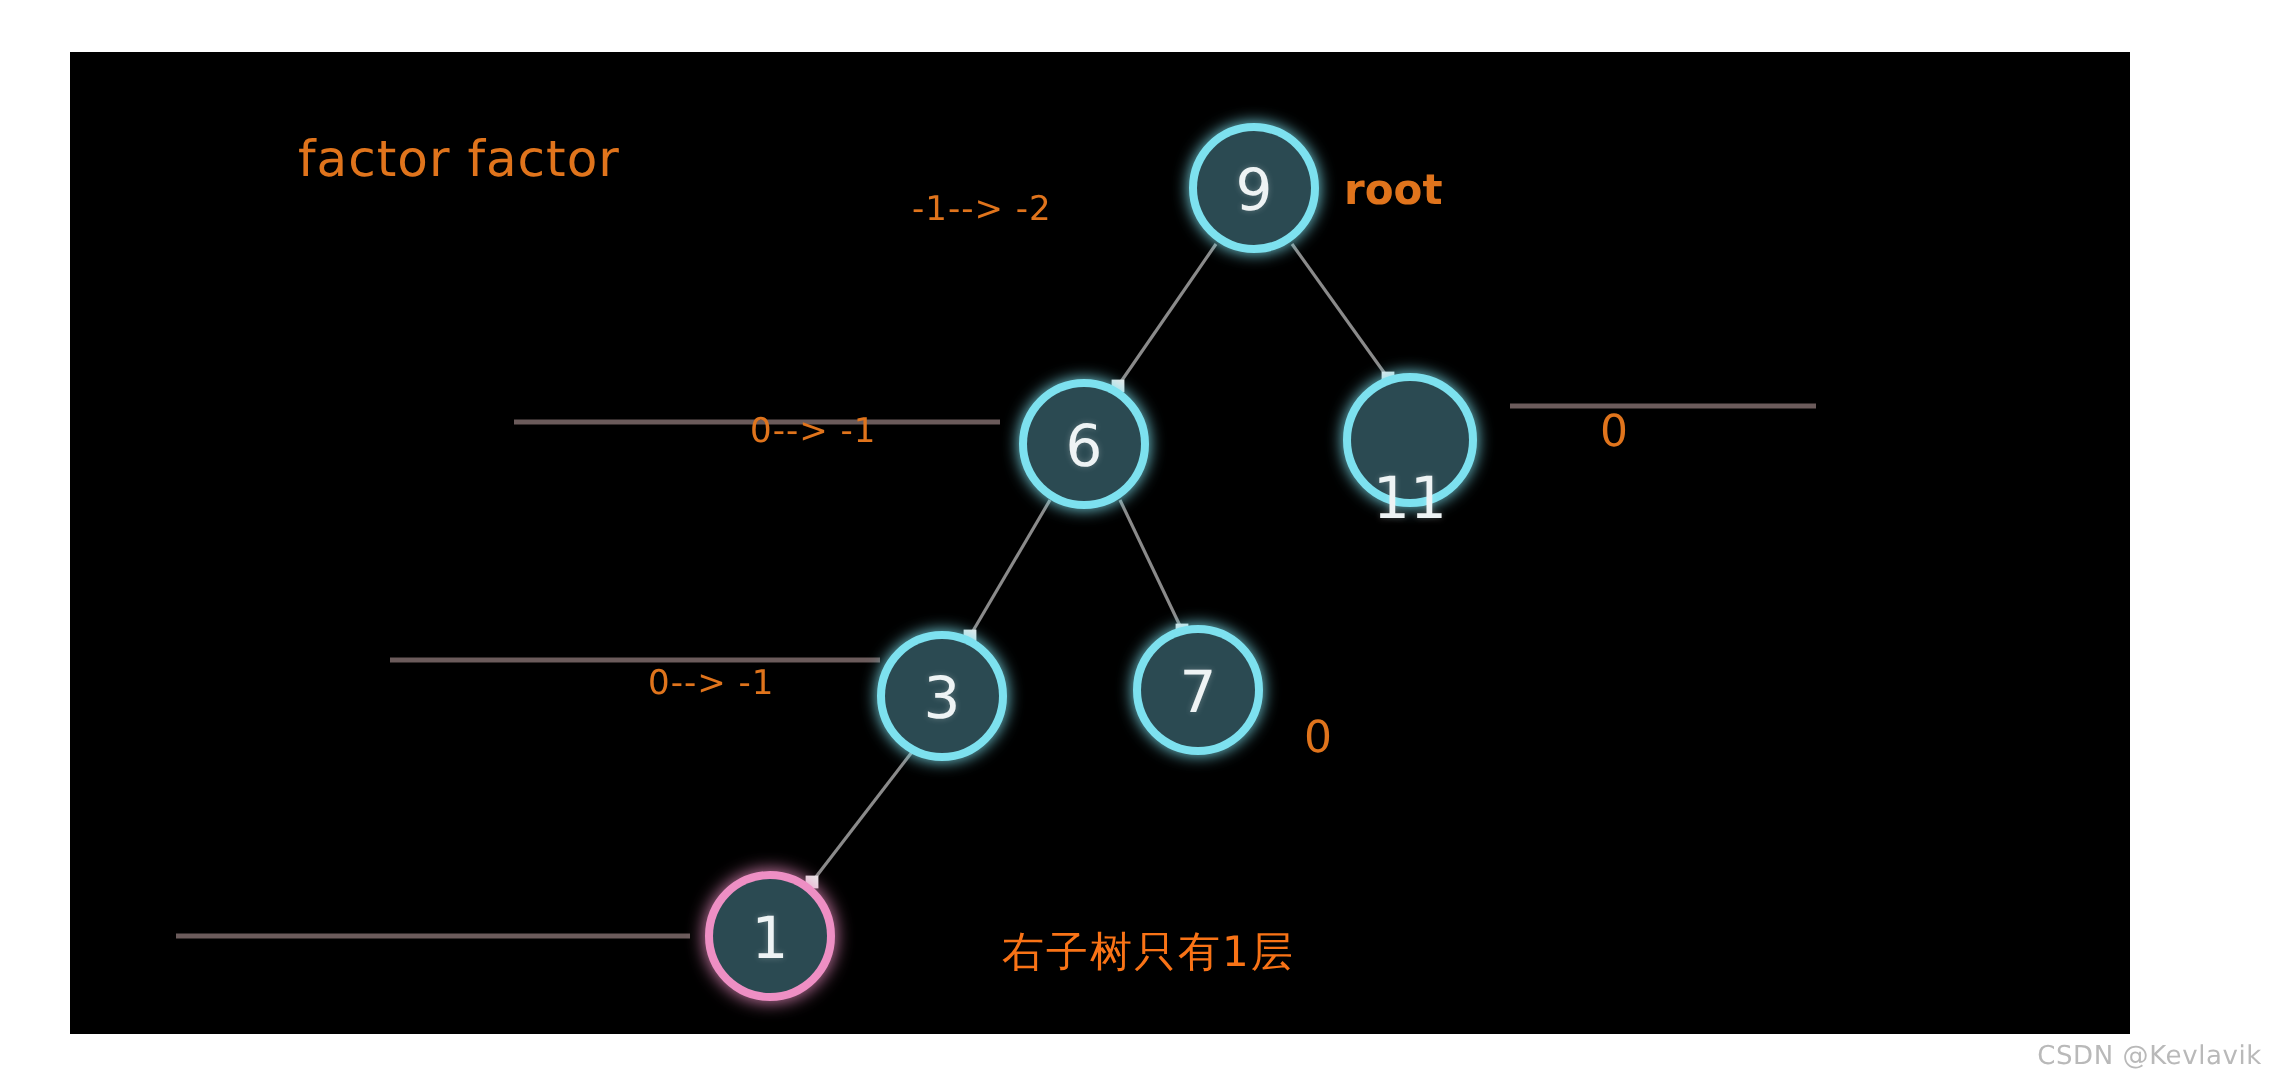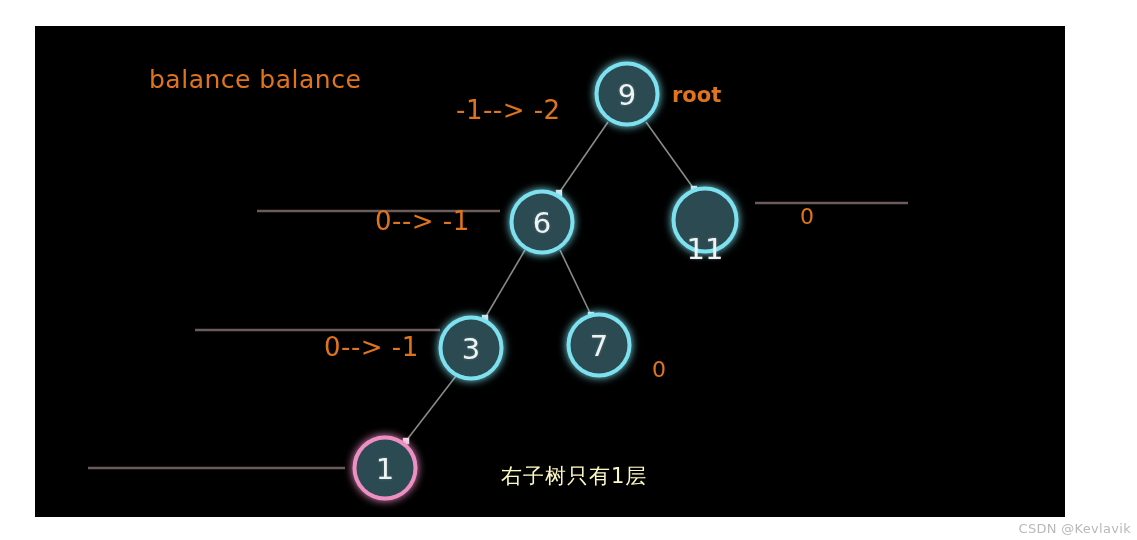--- a/index.html
+++ b/index.html
@@ -50,32 +50,32 @@
   .lbl-orange {
     color: #e0741c;
     font-family: "DejaVu Sans", "Liberation Sans", sans-serif;
     font-weight: 400;
   }
   .lbl-title {
     font-size: 25px;
     letter-spacing: 0.5px;
   }
   .lbl-bf {
-    font-size: 26px;
+    font-size: 17px;
     letter-spacing: 0.5px;
     text-align: right;
   }
   .lbl-zero {
     font-size: 22px;
   }
   .lbl-root {
     font-size: 21px;
   }
   .lbl-cn {
-    color: #fef9c3;
+    color: #f97316;
     font-size: 21px;
     font-family: "DejaVu Sans", "Liberation Sans", sans-serif;
     letter-spacing: 1px;
   }
 
   
   .node-num {
     position: absolute;
     color: #eef3f4;
     font-size: 29px;
@@ -182,21 +182,21 @@
       </div>
 
     <div id="bf-labels">
         <div class="lbl lbl-orange lbl-bf" style="left: 421px; top: 71px;">-1--&gt; -2</div>
         <div class="lbl lbl-orange lbl-bf" style="left: 340px; top: 182px;">0--&gt; -1</div>
         <div class="lbl lbl-orange lbl-zero" style="left: 765px; top: 180px;">0</div>
         <div class="lbl lbl-orange lbl-bf" style="left: 289px; top: 308px;">0--&gt; -1</div>
         <div class="lbl lbl-orange lbl-zero" style="left: 617px; top: 333px;">0</div>
       </div>
 
-    <div class="lbl lbl-orange lbl-title" style="left:114px; top:41px;">balance balance</div>
+    <div class="lbl lbl-orange lbl-title" style="left:114px; top:41px;">factor factor</div>
 
     <div class="lbl lbl-orange lbl-root" style="left:637px; top:59px;font-weight:bold;">root</div>
 
     <div class="lbl lbl-cn" style="left:466px; top:440px;">右子树只有1层</div>
 
   </div>
 
   <div id="watermark">CSDN @Kevlavik</div>
 
 </div>

